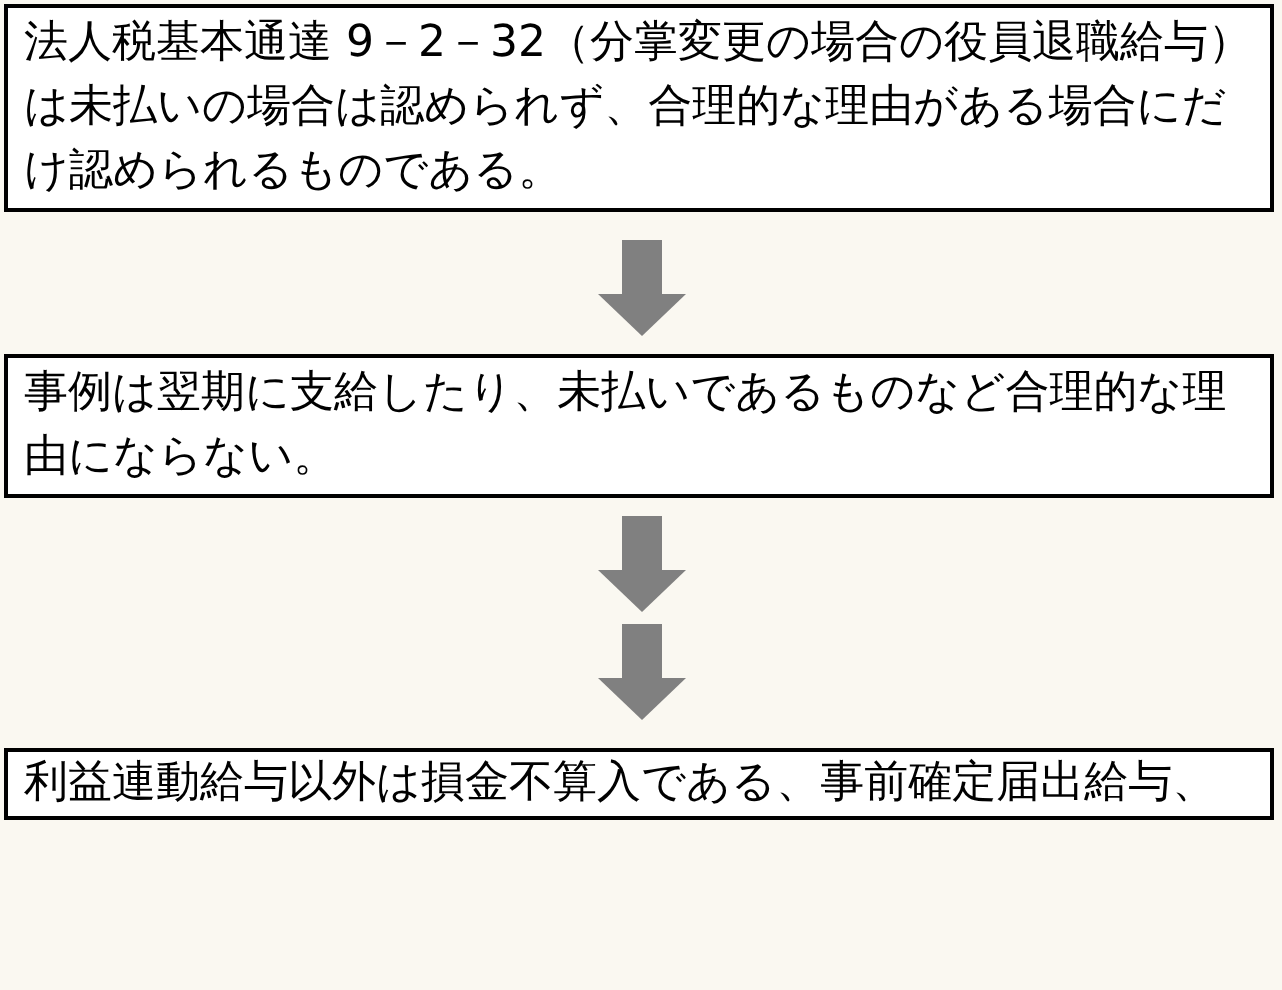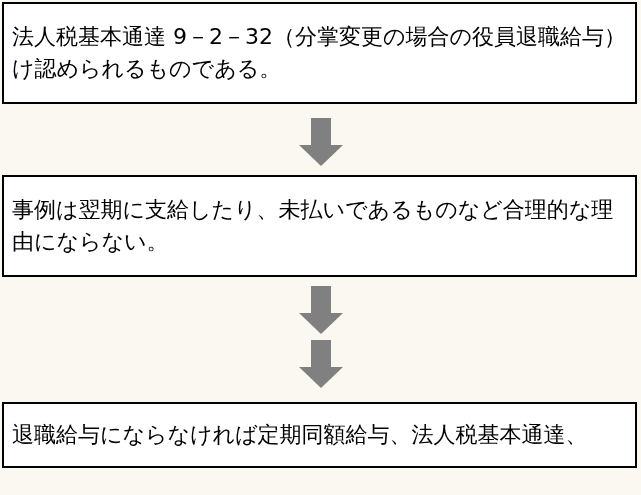--- a/index.html
+++ b/index.html
@@ -16,21 +16,21 @@
   }
   .flow {
     width: 641px;
     height: 495px;
     position: relative;
   }
   .box {
     margin: 0 4px 0 2px;
     background: #FFFFFF;
     border: 2px solid #000000;
-    padding: 17px 8px;
+    padding: 2px 8px;
     font-size: 22px;
     line-height: 32px;
     box-sizing: border-box;
   }
   .box .line {
     white-space: nowrap;
     overflow: hidden;
   }
   .box.tight {
     line-height: 28px;
@@ -60,20 +60,21 @@
     border-top: 21px solid #808080;
   }
 </style>
 </head>
 <body>
 
 <div class="flow">
 
   <div class="box box1">
     <div class="line">法人税基本通達 9－2－32（分掌変更の場合の役員退職給与）</div>
+    <div class="line">は未払いの場合は認められず、合理的な理由がある場合にだ</div>
     <div class="line">け認められるものである。</div>
   </div>
 
   <div class="arrow arrow1">
     <div class="arrow-shaft"></div>
     <div class="arrow-head"></div>
   </div>
 
   <div class="box box2">
     <div class="line">事例は翌期に支給したり、未払いであるものなど合理的な理</div>
@@ -85,16 +86,16 @@
     <div class="arrow-head"></div>
   </div>
 
 
   <div class="arrow arrow3">
     <div class="arrow-shaft"></div>
     <div class="arrow-head"></div>
   </div>
 
   <div class="box box4 tight">
-    <div class="line">退職給与にならなければ定期同額給与、法人税基本通達、</div>
+    <div class="line">利益連動給与以外は損金不算入である、事前確定届出給与、</div>
   </div>
 
 </div>
 
 </body></html>

